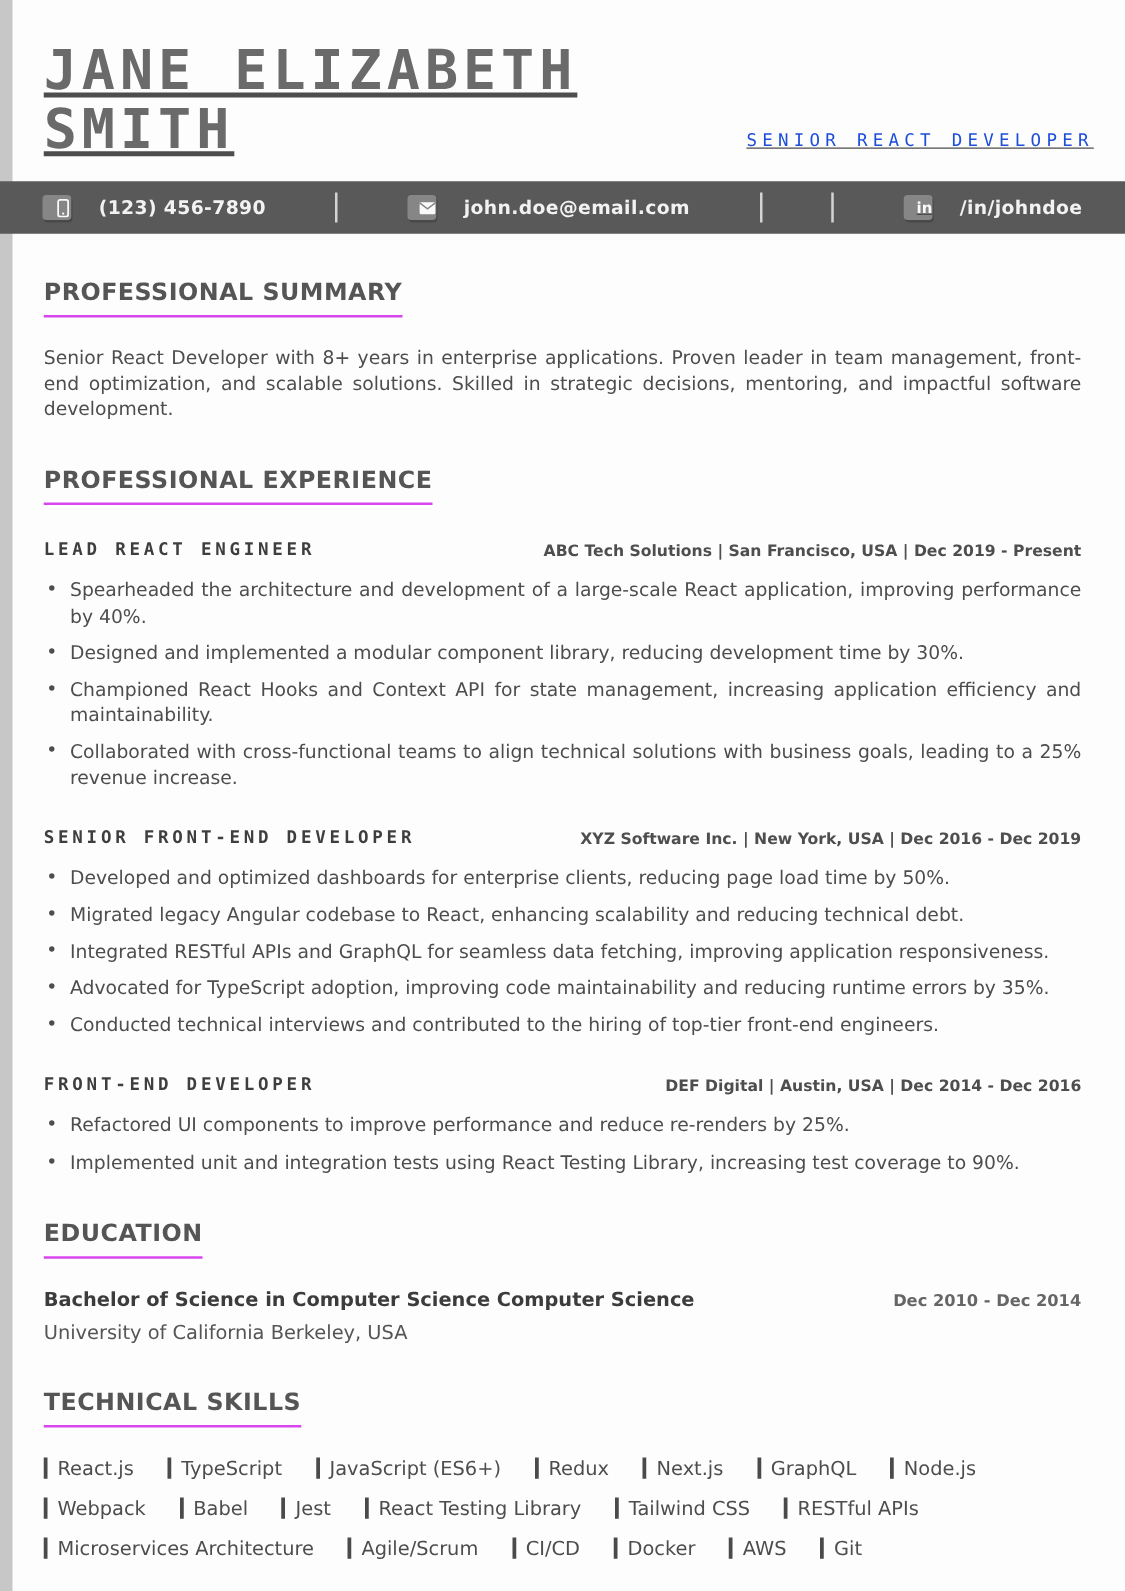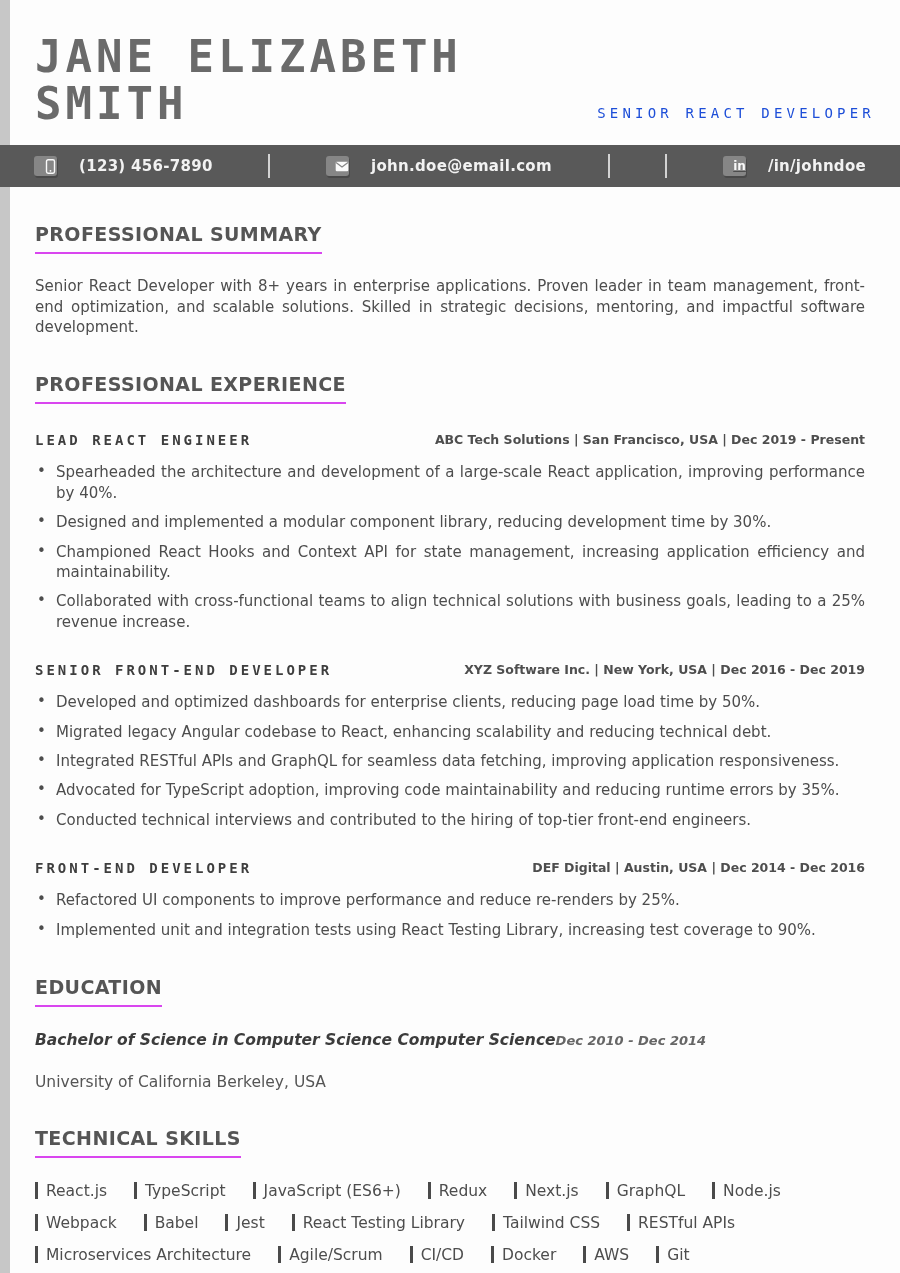--- a/index.html
+++ b/index.html
@@ -13,20 +13,21 @@
   .page { width:900px; min-height:1273px; position:relative; background:#fdfdfd; }
   .left-stripe {
     position:absolute; left:0; top:0; bottom:0; width:10px;
     background:#c7c7c7; z-index:1;
   }
 
   
   .header {
     display:flex; justify-content:space-between; align-items:flex-end;
     padding:34px 25px 18px 35px;
+    text-decoration:underline;
   }
   .name {
     font-family:"DejaVu Sans Mono", monospace;
     font-size:44px; font-weight:bold; line-height:1.06;
     letter-spacing:4px; color:#6a6a6a; white-space:nowrap;
   }
   .subtitle {
     font-family:"DejaVu Sans Mono", monospace;
     font-size:14px; font-weight:normal; letter-spacing:4.2px;
     color:#1d4ed8; padding-bottom:6px; white-space:nowrap;
@@ -67,21 +68,21 @@
   }
   .summary-text {
     margin-top:22px; font-size:15px; line-height:1.36; color:#4d4d4d;
     text-align:justify;
   }
 
   
   .job { margin-top:30px; }
   .job:first-child { margin-top:28px; }
   .job-head {
-    display:flex; justify-content:space-between; align-items:flex-start;
+    display:flex; justify-content:space-between; align-items:center;
     margin-bottom:14px;
   }
   .job-title {
     font-family:"DejaVu Sans Mono", monospace;
     font-size:14px; font-weight:bold; letter-spacing:3px; color:#3e3e3e;
     white-space:nowrap;
   }
   .job-meta {
     font-size:12.5px; font-weight:bold; color:#4e4e4e; white-space:nowrap;
   }
@@ -90,24 +91,24 @@
     position:relative; padding-left:21px; margin-bottom:9px;
     font-size:15px; line-height:1.36; color:#4d4d4d; text-align:justify;
   }
   ul.bullets li::before {
     content:"•"; position:absolute; left:2px; top:-1px;
     color:#4d4d4d; font-size:15px;
   }
 
   
   .edu-block { margin-top:24px; }
-  .edu-head { display:flex; justify-content:flex-start; align-items:baseline;font-style:italic; }
+  .edu-head { display:flex; justify-content:space-between; align-items:baseline; }
   .degree { font-size:15.5px; font-weight:bold; color:#3c3c3c; }
   .edu-dates { font-size:13px; font-weight:bold; color:#666666; white-space:nowrap; }
-  .school { margin-top:24px; font-size:15.5px; color:#555555; }
+  .school { margin-top:8px; font-size:15.5px; color:#555555; }
 
   
   .skills-wrap {
     margin-top:24px; display:flex; flex-wrap:wrap;
     column-gap:27px; row-gap:14px;
   }
   .skill { display:flex; align-items:center; gap:8px; }
   .skill-bar { width:3px; height:17px; background:#4a4a4a; flex:0 0 auto; }
   .skill-label { font-size:15.5px; color:#4d4d4d; white-space:nowrap; }
 </style>

